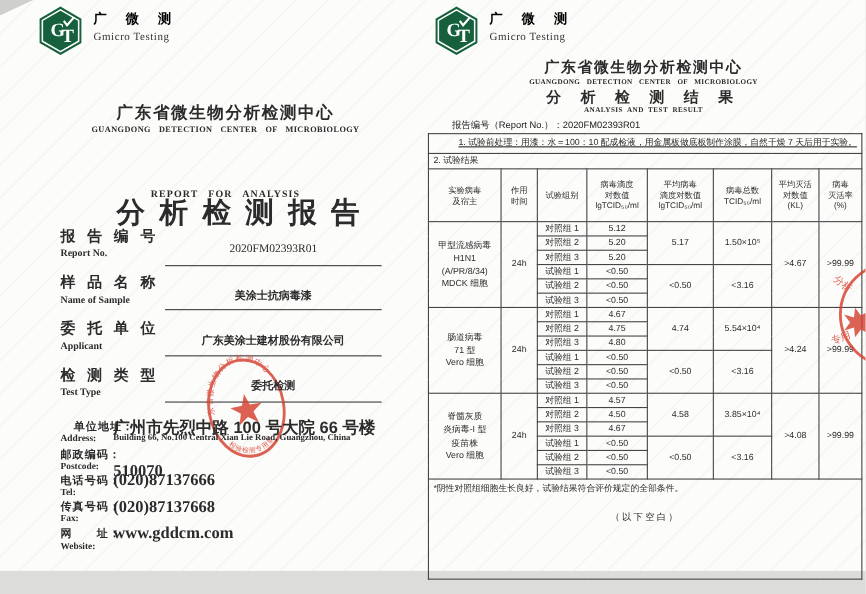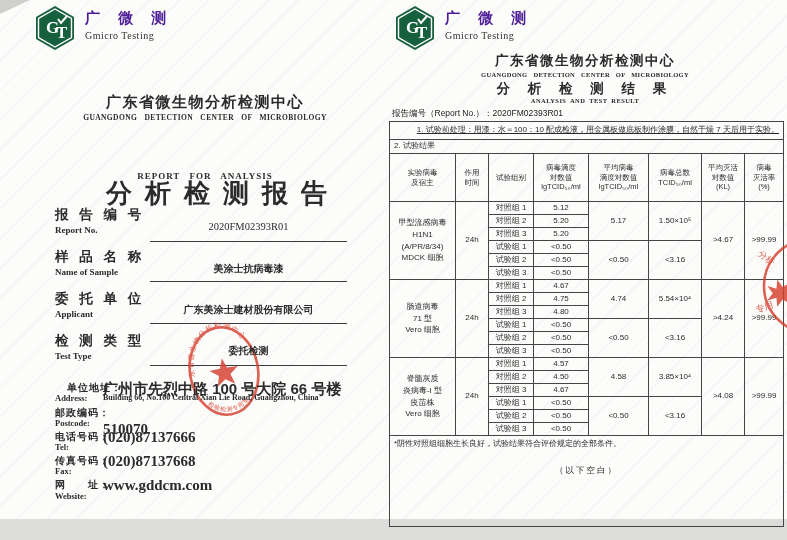--- a/index.html
+++ b/index.html
@@ -19,21 +19,21 @@
       rgba(110,115,130,0.045) 0 2px, transparent 2px 21px);
   }
   .corner-wedge{
     position:absolute;left:0;top:0;width:30px;height:14px;
     background:#cfcfcd;clip-path:polygon(0 0,100% 0,0 100%);
   }
   .abs{position:absolute;}
   .serif{font-family:"Liberation Serif","DejaVu Serif",serif;}
   
   .logo{display:flex;align-items:flex-start;gap:8px;}
-  .logo-txt-cn{font-size:15px;font-weight:bold;letter-spacing:7px;color:#4c1d95;margin-top:4px;}
+  .logo-txt-cn{font-size:12px;font-weight:bold;letter-spacing:7px;color:#000000;margin-top:4px;}
   .logo-txt-en{font-size:10px;color:#333;letter-spacing:.5px;margin-top:2px;}
   
   .org-cn-l{font-size:15px;font-weight:bold;letter-spacing:1.5px;}
   .org-en-l{font-size:7.5px;font-weight:bold;letter-spacing:.4px;word-spacing:5px;}
   .title-cn-l{font-size:26px;font-weight:600;letter-spacing:13px;white-space:nowrap;margin-top:42px;}
   .title-en-l{font-size:9px;font-weight:bold;word-spacing:6px;letter-spacing:1px;}
   .center{text-align:center;}
   
   .fld-cn{font-size:13.5px;font-weight:bold;letter-spacing:3.5px;white-space:nowrap;}
   .fld-en{font-size:9px;font-weight:bold;margin-top:2px;}
@@ -160,21 +160,21 @@
   <div>
     <div class="logo-txt-cn">广 微 测</div>
     <div class="logo-txt-en serif">Gmicro Testing</div>
   </div>
 </div>
 
 <div class="abs center org-cn-r" style="left:410px;top:52px;width:350px;">广东省微生物分析检测中心</div>
 <div class="abs center org-en-r serif" style="left:410px;top:71px;width:350px;">GUANGDONG  DETECTION  CENTER  OF  MICROBIOLOGY</div>
 <div class="abs center title-cn-r" style="left:410px;top:80px;width:350px;">分 析 检 测 结 果</div>
 <div class="abs center title-en-r serif" style="left:410px;top:97px;width:350px;">ANALYSIS AND TEST RESULT</div>
-<div class="abs rep-line" style="left:392px;top:108px;">报告编号（Report No.）：2020FM02393R01</div>
+<div class="abs rep-line" style="left:411px;top:108px;">报告编号（Report No.）：2020FM02393R01</div>
 
 <table class="result abs" style="left:389px;top:121px;width:394px;">
   <colgroup>
     <col style="width:66px">
       <col style="width:33px">
       <col style="width:45px">
       <col style="width:55px">
     <col style="width:60px">
       <col style="width:53px">
       <col style="width:43px">

